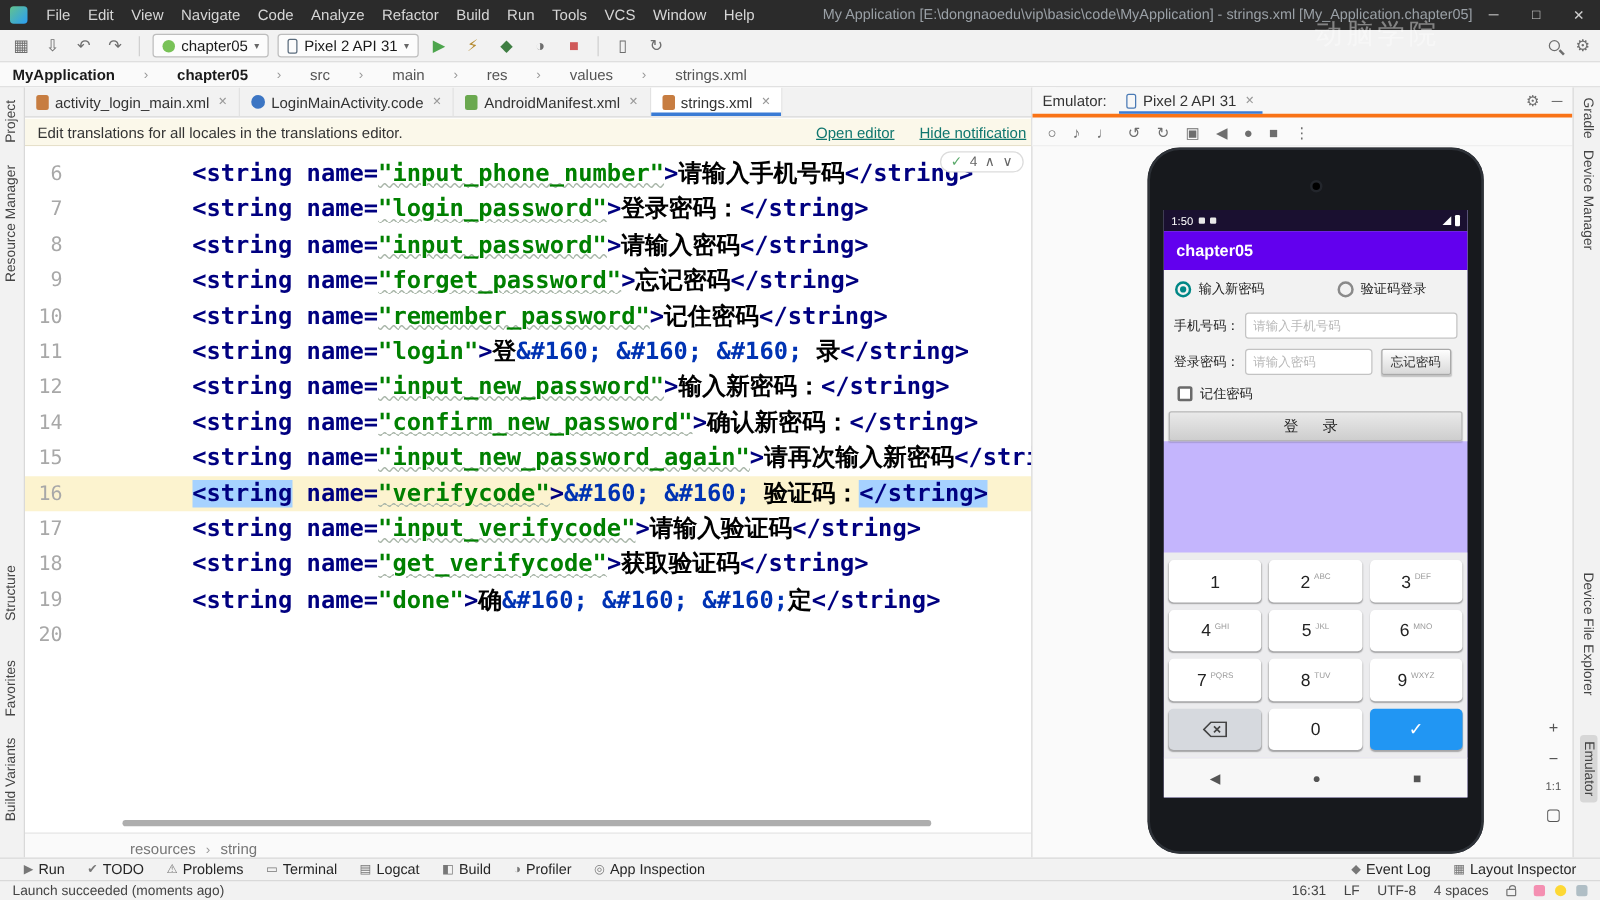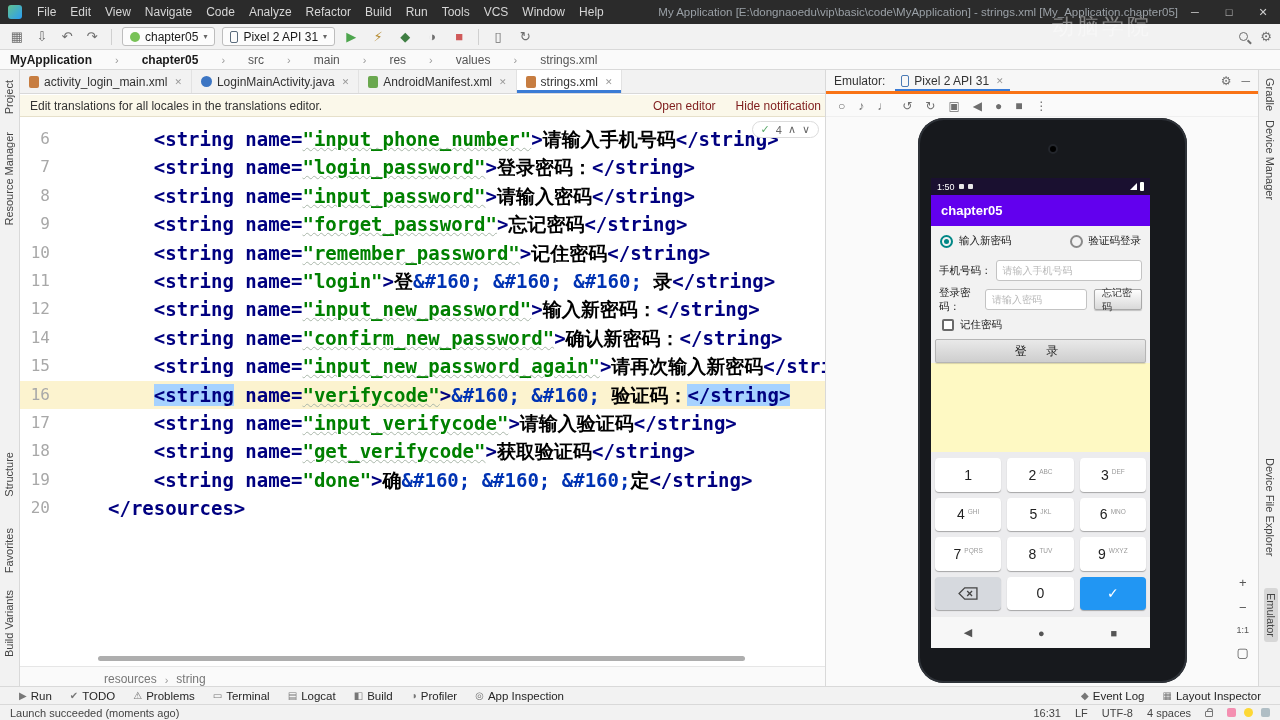--- a/index.html
+++ b/index.html
@@ -60,21 +60,21 @@
   .ficon { width:10px; height:12px; border-radius:2px; flex:none; }
   .ficon.xml { background:#c77d41; }
   .ficon.java { background:#3c75c3; border-radius:50%; width:11px; height:11px; }
   .ficon.manifest { background:#6aa84f; }
   .tclose { color:#999; font-size:9px; margin-left:2px; }
 
   .notif { position:absolute; top:25px; left:0; right:0; height:22px; background:#fbf8ea;
            border-bottom:1px solid #e6e0ca; display:flex; align-items:center; padding:0 10px;
            font-size:12px; color:#333; }
   .notif-actions { margin-left:auto; display:flex; gap:20px; margin-right:14px; }
-  .nlink { color:#7f1d1d; cursor:pointer; }
+  .nlink { color:#0f766e; cursor:pointer;text-decoration:underline; }
 
   .codearea { position:absolute; top:47px; bottom:20px; left:0; right:0; background:#fff;
               overflow:hidden; font-family:"DejaVu Sans Mono","Liberation Mono",monospace;
               font-weight:bold; font-size:19px; padding-top:8px; }
   .line { display:flex; height:28.4px; line-height:28.4px; white-space:pre; }
   .ln { width:36px; text-align:right; color:#a8a8a8; font-size:16px; font-weight:400; flex:none; padding-right:6px; }
   .lc { padding-left:52px; }
   .line.caret { background:#fcf3cf; }
   span.k { color:#000080; }
   span.v, span.vu { color:#008000; }
@@ -102,21 +102,21 @@
               font-size:12px; color:#333; gap:10px;justify-content:space-between; }
   .emtab { display:flex; align-items:center; gap:5px; height:100%; padding:0 6px; box-shadow:inset 0 -2px 0 #3a7bd5; }
   .emh-right { margin-left:auto; display:flex; gap:10px; color:#6e6e6e; }
   .emtoolbar { position:absolute; top:25px; left:0; right:0; height:22px; display:flex; align-items:center;
                gap:13px; padding:0 12px; color:#6e6e6e; font-size:12px; background:#fafafa; border-bottom:1px solid #efefef; }
 
   .phone { position:absolute; left:92px; top:48px; width:269px; height:565px; background:#17191d;
            border-radius:26px; box-shadow:inset 0 0 0 2px #2e3238; }
   .cam { position:absolute; top:26px; left:50%; margin-left:-5px; width:10px; height:10px;
          border-radius:50%; background:#000; border:2px solid #23262c; }
-  .screen { position:absolute; left:13px; top:60px; width:219px; height:470px; background:#fef9c3; overflow:hidden; }
+  .screen { position:absolute; left:13px; top:50px; width:243px; height:470px; background:#c4b5fd; overflow:hidden; }
 
   .sbar { height:17px; background:#1a1030; color:#fff; display:flex; align-items:center; padding:0 6px; font-size:9px; gap:4px; }
   .sb-dot { width:5px; height:5px; background:#e8e8e8; border-radius:1px; }
   .sb-right { margin-left:auto; display:flex; align-items:center; gap:3px; }
   .sig { width:0; height:0; border-left:7px solid transparent; border-bottom:7px solid #fff; }
   .batt { width:4px; height:9px; background:#fff; border-radius:1px; }
 
   .abar { height:31px; background:#6200ee; color:#fff; display:flex; align-items:center; padding:0 10px;
           font-size:13px; font-weight:bold; }
   .form { background:#f2f2f2; font-size:10.5px; color:#222; }
@@ -268,21 +268,21 @@
 
     <div class="editor">
       <div class="tabs" id="tabs">
           <div class="tab">
             <span class="ficon xml"></span>
             <span class="tlabel">activity_login_main.xml</span>
             <span class="tclose">✕</span>
           </div>
           <div class="tab">
             <span class="ficon java"></span>
-            <span class="tlabel">LoginMainActivity.java</span>
+            <span class="tlabel">LoginMainActivity.code</span>
             <span class="tclose">✕</span>
           </div>
           <div class="tab">
             <span class="ficon manifest"></span>
             <span class="tlabel">AndroidManifest.xml</span>
             <span class="tclose">✕</span>
           </div>
           <div class="tab active">
             <span class="ficon xml"></span>
             <span class="tlabel">strings.xml</span>
@@ -305,21 +305,21 @@
           <div class="line"><div class="ln">9</div><div class="lc"><span class="k">    &lt;string name=</span><span class="vu">"forget_password"</span><span class="k">&gt;</span><span class="x">忘记密码</span><span class="k">&lt;/string&gt;</span></div></div>
           <div class="line"><div class="ln">10</div><div class="lc"><span class="k">    &lt;string name=</span><span class="vu">"remember_password"</span><span class="k">&gt;</span><span class="x">记住密码</span><span class="k">&lt;/string&gt;</span></div></div>
           <div class="line"><div class="ln">11</div><div class="lc"><span class="k">    &lt;string name=</span><span class="v">"login"</span><span class="k">&gt;</span><span class="x">登</span><span class="e">&amp;#160;</span><span class="x"> </span><span class="e">&amp;#160;</span><span class="x"> </span><span class="e">&amp;#160;</span><span class="x"> 录</span><span class="k">&lt;/string&gt;</span></div></div>
           <div class="line"><div class="ln">12</div><div class="lc"><span class="k">    &lt;string name=</span><span class="vu">"input_new_password"</span><span class="k">&gt;</span><span class="x">输入新密码：</span><span class="k">&lt;/string&gt;</span></div></div>
           <div class="line"><div class="ln">14</div><div class="lc"><span class="k">    &lt;string name=</span><span class="vu">"confirm_new_password"</span><span class="k">&gt;</span><span class="x">确认新密码：</span><span class="k">&lt;/string&gt;</span></div></div>
           <div class="line"><div class="ln">15</div><div class="lc"><span class="k">    &lt;string name=</span><span class="vu">"input_new_password_again"</span><span class="k">&gt;</span><span class="x">请再次输入新密码</span><span class="k">&lt;/string&gt;</span></div></div>
           <div class="line caret"><div class="ln">16</div><div class="lc"><span class="x">    </span><span class="ksel">&lt;string</span><span class="k"> name=</span><span class="vu">"verifycode"</span><span class="k">&gt;</span><span class="e">&amp;#160;</span><span class="x"> </span><span class="e">&amp;#160;</span><span class="x"> 验证码：</span><span class="ksel">&lt;/string&gt;</span></div></div>
           <div class="line"><div class="ln">17</div><div class="lc"><span class="k">    &lt;string name=</span><span class="vu">"input_verifycode"</span><span class="k">&gt;</span><span class="x">请输入验证码</span><span class="k">&lt;/string&gt;</span></div></div>
           <div class="line"><div class="ln">18</div><div class="lc"><span class="k">    &lt;string name=</span><span class="vu">"get_verifycode"</span><span class="k">&gt;</span><span class="x">获取验证码</span><span class="k">&lt;/string&gt;</span></div></div>
           <div class="line"><div class="ln">19</div><div class="lc"><span class="k">    &lt;string name=</span><span class="v">"done"</span><span class="k">&gt;</span><span class="x">确</span><span class="e">&amp;#160;</span><span class="x"> </span><span class="e">&amp;#160;</span><span class="x"> </span><span class="e">&amp;#160;</span><span class="x">定</span><span class="k">&lt;/string&gt;</span></div></div>
-          <div class="line"><div class="ln">20</div><div class="lc"><span class="k">&lt;/resources&gt;</span></div></div>
+          <div class="line"><div class="ln">20</div></div>
           <div class="inspect">
           <span class="ok">✓</span>
           <span>4</span>
           <span>∧</span>
           <span>∨</span>
         </div>
         <div class="estripe">
           <span class="emark" style="top:18px;"></span>
           <span class="emark" style="top:300px;"></span>
         </div>

